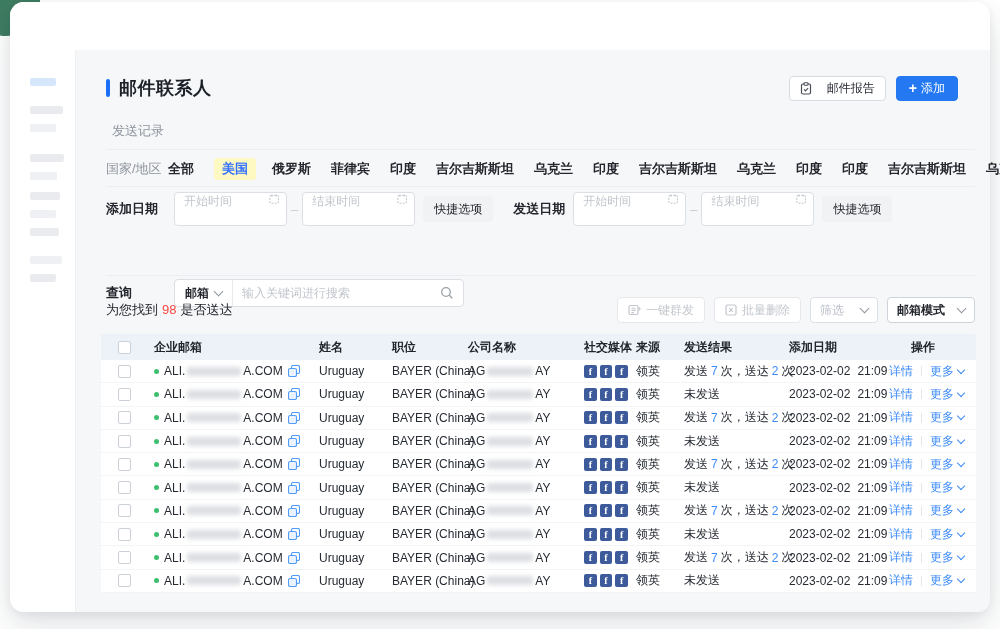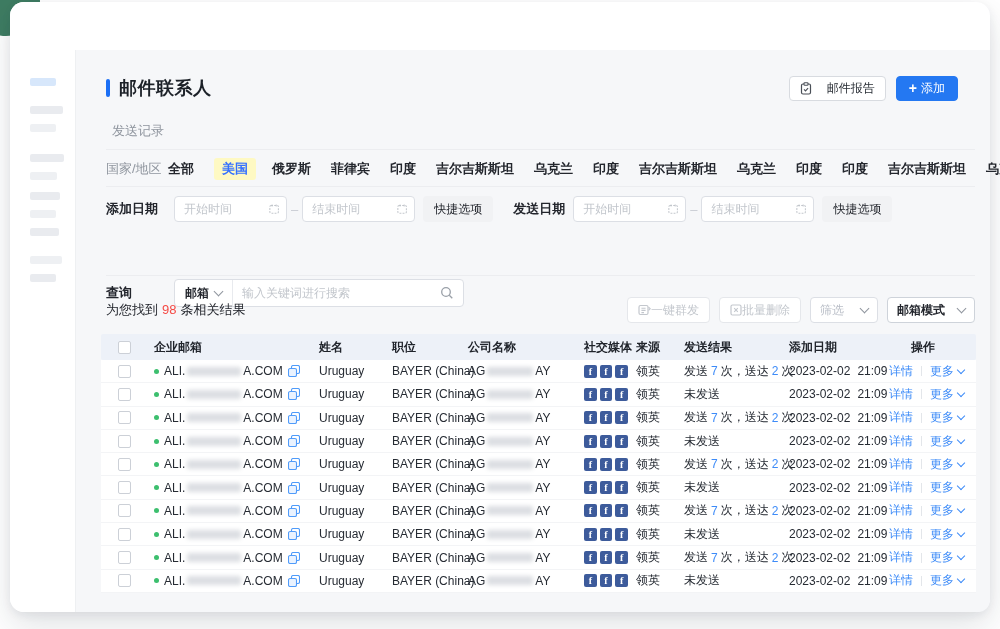--- a/index.html
+++ b/index.html
@@ -43,37 +43,37 @@
   .chev{width:6px;height:6px;border-right:1.4px solid #8f959e;border-bottom:1.4px solid #8f959e;transform:rotate(45deg);display:inline-block;margin-left:6px;margin-top:-3px;}
   .chev-blue{border-color:#3d8bf8;width:5px;height:5px;margin-left:4px;}
   .hr{left:30px;right:15px;border-top:1px solid #ecedf0;height:0;}
   .hr1{top:99px;}.hr2{top:136px;}.hr3{top:225px;}
   .frow2{top:108px;left:30px;right:15px;height:22px;}
   .country{margin-right:20px;cursor:pointer;color:#23262d;font-weight:600;white-space:nowrap;}
   .country.selected{background:#fef9c3;color:#3370ff;padding:2px 8px;border-radius:3px;margin-right:16px;}
   .frow3{top:146px;left:30px;height:26px;}
   .flabel-dark{font-weight:600;color:#23262d;flex:0 0 auto;}
   .w60{width:60px;}.w52{width:52px;margin-left:20px;}
-  .date-input{display:flex;align-items:center;width:113px;height:26px;background:#fff;border:1px solid #dcdfe5;border-radius:4px;box-sizing:border-box;padding:0 7px;margin-left:8px;}
+  .date-input{display:flex;align-items:flex-start;width:113px;height:34px;background:#fff;border:1px solid #dcdfe5;border-radius:4px;box-sizing:border-box;padding:0 7px;margin-left:8px;}
   .date-input input{border:none;outline:none;background:transparent;width:100%;font-size:12px;color:#23262d;font-family:inherit;}
   .date-input input::placeholder{color:#c2c6cc;}
   .dash{color:#c8ccd2;margin:0 4px;}
   .btn-quick{background:#f1f2f4;border:none;color:#23262d;padding:0 11px;height:26px;margin-left:8px;}
   .frow4{top:187px;left:30px;height:16px;margin-top:48px;}
   .query-combo{display:flex;align-items:center;width:290px;height:28px;background:#fff;border:1px solid #dcdfe5;border-radius:4px;box-sizing:border-box;margin-left:8px;}
   .query-seg{display:flex;align-items:center;padding:0 10px;height:100%;border-right:1px solid #e8eaee;font-size:12px;font-weight:600;color:#23262d;cursor:pointer;flex:0 0 auto;}
   .query-combo input{flex:1;border:none;outline:none;background:transparent;font-size:12px;color:#23262d;padding:0 9px;font-family:inherit;min-width:0;}
   .query-combo input::placeholder{color:#c2c6cc;}
   .search-ic{flex:0 0 auto;margin-right:9px;}
   
   .results-bar{top:246px;left:30px;right:15px;height:28px;display:flex;align-items:center;}
   .found{font-size:13px;color:#23262d;}
   .found .cnt{color:#f54a45;margin:0 4px;}
   .rb-actions{margin-left:auto;display:flex;gap:9px;align-items:center;}
-  .btn-disabled{background:#fff;border:1px solid #e5e7eb;color:#c3c7cd;padding:0 10px;height:26px;cursor:default;}
+  .btn-disabled{background:#fff;border:1px solid #e5e7eb;color:#c3c7cd;padding:0 10px;height:26px;gap:5px;cursor:default;}
   .sel{display:inline-flex;align-items:center;justify-content:space-between;height:26px;background:#fff;border:1px solid #dcdfe5;border-radius:4px;box-sizing:border-box;padding:0 9px;font-size:12px;cursor:pointer;}
   .sel-filter{width:68px;color:#b9bec7;}
   .sel-mode{width:88px;color:#23262d;font-weight:600;border-color:#ced3da;}
   
   .tbl{top:284px;left:25px;width:875px;}
   .thead,.trow{display:grid;grid-template-columns:36px 163px 75px 75px 115px 66px 48px 107px 95px 95px;align-items:center;}
   .thead{height:26px;background:#edf1f8;border-radius:2px;font-size:12px;font-weight:600;color:#20242b;}
   .trow{height:22.3px;background:#fff;border-bottom:1px solid #f3f4f6;font-size:12px;color:#262b33;}
   .td,.th{white-space:nowrap;overflow:visible;display:flex;align-items:center;box-sizing:border-box;}
   .p1{padding-left:17px;}.p2{padding-left:17px;}.p3{padding-left:19px;}.p4{padding-left:17px;}
@@ -233,21 +233,21 @@
         <svg class="search-ic" width="14" height="14" viewBox="0 0 14 14">
             <circle cx="6" cy="6" r="4.3" fill="none" stroke="#9aa0a8" stroke-width="1.3"></circle>
             <line x1="9.3" y1="9.3" x2="12.3" y2="12.3" stroke="#9aa0a8" stroke-width="1.3"></line>
           </svg>
       </span>
     </div>
     <div class="hr hr3"></div>
 
     <div class="results-bar">
       <span class="found">
-        <span>为您找到</span><span class="cnt">98</span><span>条相关结果</span>
+        <span>为您找到</span><span class="cnt">98</span><span>是否送达</span>
       </span>
       <span class="rb-actions">
         <button class="btn btn-disabled">
           <svg class="ic-gray" width="13" height="12" viewBox="0 0 13 12">
               <rect x="1" y="1.5" width="9" height="9" rx="1.5" fill="none" stroke="#c3c7cd" stroke-width="1.2"></rect>
               <path d="M3.4 4.2h4.2M3.4 6.4h4.2M3.4 8.6h2.6" stroke="#c3c7cd" stroke-width="1.1"></path>
               <path d="M10.6 3.2l1.6 1.6-1.6 1.6" fill="none" stroke="#c3c7cd" stroke-width="1.1"></path>
             </svg>
           <span>一键群发</span>
         </button>

